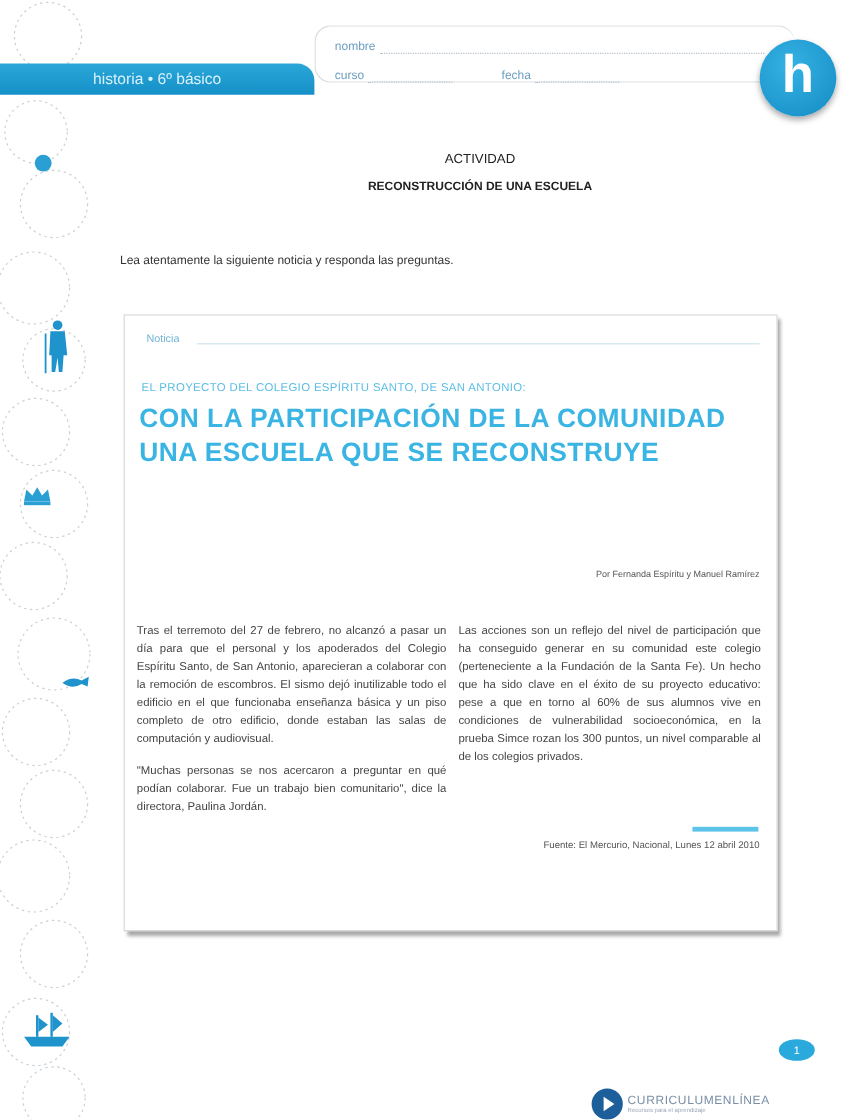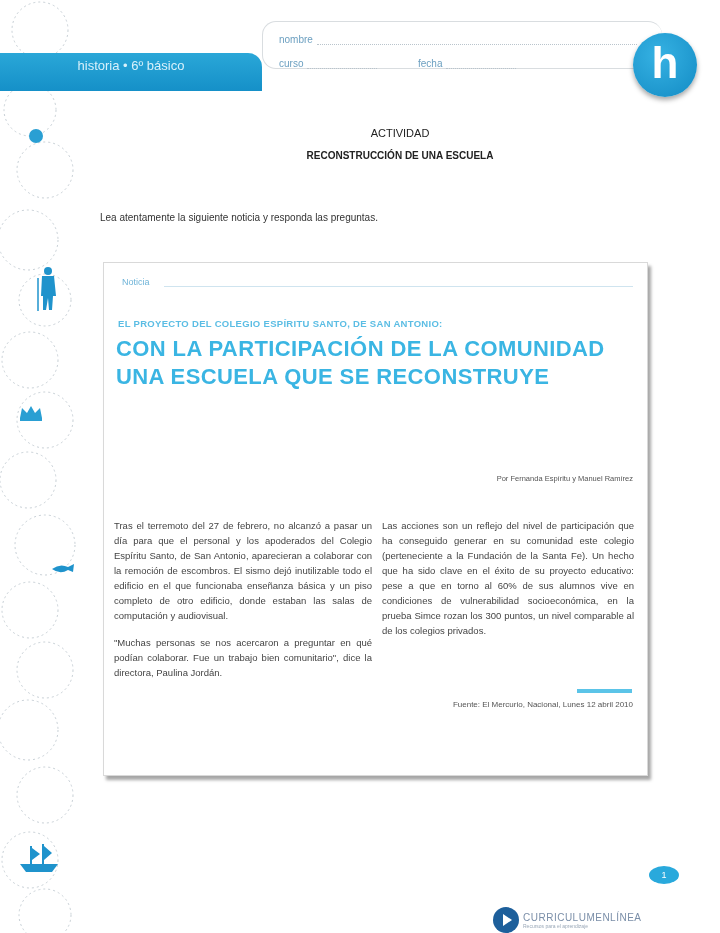--- a/index.html
+++ b/index.html
@@ -8,21 +8,21 @@
     background: #ffffff;
     font-family: "Liberation Sans", sans-serif;
     color: #333;
   }
   
   .deco-strip { position: absolute; left: 0; top: 0; width: 78px; height: 933px; }
   .deco-strip svg { width: 78px; height: 933px; display: block; }
 
   
   .subject-band {
-    position: absolute; left: 0; top: 53px; width: 262px; height: 38px;
+    position: absolute; left: 0; top: 53px; width: 262px; height: 26px;
     background: linear-gradient(#2aa7d8, #1590c8);
     border-top-right-radius: 14px;
     color: #d8f1fb; font-size: 13px; line-height: 26px;
     text-align: center; box-sizing: border-box;
   }
   .name-box {
     position: absolute; left: 262px; top: 21px; width: 400px; height: 48px;
     border: 1.5px solid #d9dde0; border-radius: 14px; border-right: none;
     box-sizing: border-box;
   }
@@ -42,21 +42,21 @@
   .instruction { position: absolute; left: 100px; top: 212px; font-size: 10px; color: #333; }
 
   
   .news-box {
     position: absolute; left: 103px; top: 262px; width: 543px; height: 512px;
     background: #fff; border: 1px solid #d9d9d9;
     box-shadow: 3px 4px 3px rgba(0,0,0,0.35);
   }
   .news-tag { position: absolute; left: 18px; top: 14px; font-size: 9px; color: #6fb4d8; }
   .news-tag-line { position: absolute; left: 60px; right: 14px; top: 23px; border-top: 1px solid #cfe4ef; }
-  .kicker { position: absolute; left: 14px; top: 55px; font-size: 9.5px; font-weight: bold; color: #5bbde4; letter-spacing: 0.3px; }
+  .kicker { position: absolute; left: 14px; top: 55px; font-size: 9.5px; font-weight: normal; color: #5bbde4; letter-spacing: 0.3px; }
   .headline { position: absolute; left: 12px; top: 72px; font-size: 22px; font-weight: bold; color: #3ab5e3; line-height: 28px; letter-spacing: 0.4px; }
   .lead { position: absolute; left: 14px; top: 160px; width: 518px; font-size: 10px; line-height: 17px; color: #444; }
   .byline { position: absolute; right: 14px; top: 211px; font-size: 7.5px; color: #555; }
   .col { position: absolute; top: 255px; width: 258px; font-size: 9.5px; line-height: 15px; color: #444; text-align: justify; }
   .col p { margin: 0 0 12px 0; }
   .col-left { left: 10px; }
   .col-right { left: 278px; width: 252px; }
   .source-bar { position: absolute; right: 15px; top: 426px; width: 55px; height: 4px; background: #5bc4e8; }
   .source { position: absolute; right: 14px; top: 437px; font-size: 8px; color: #555; padding-left: 16px; }
 

